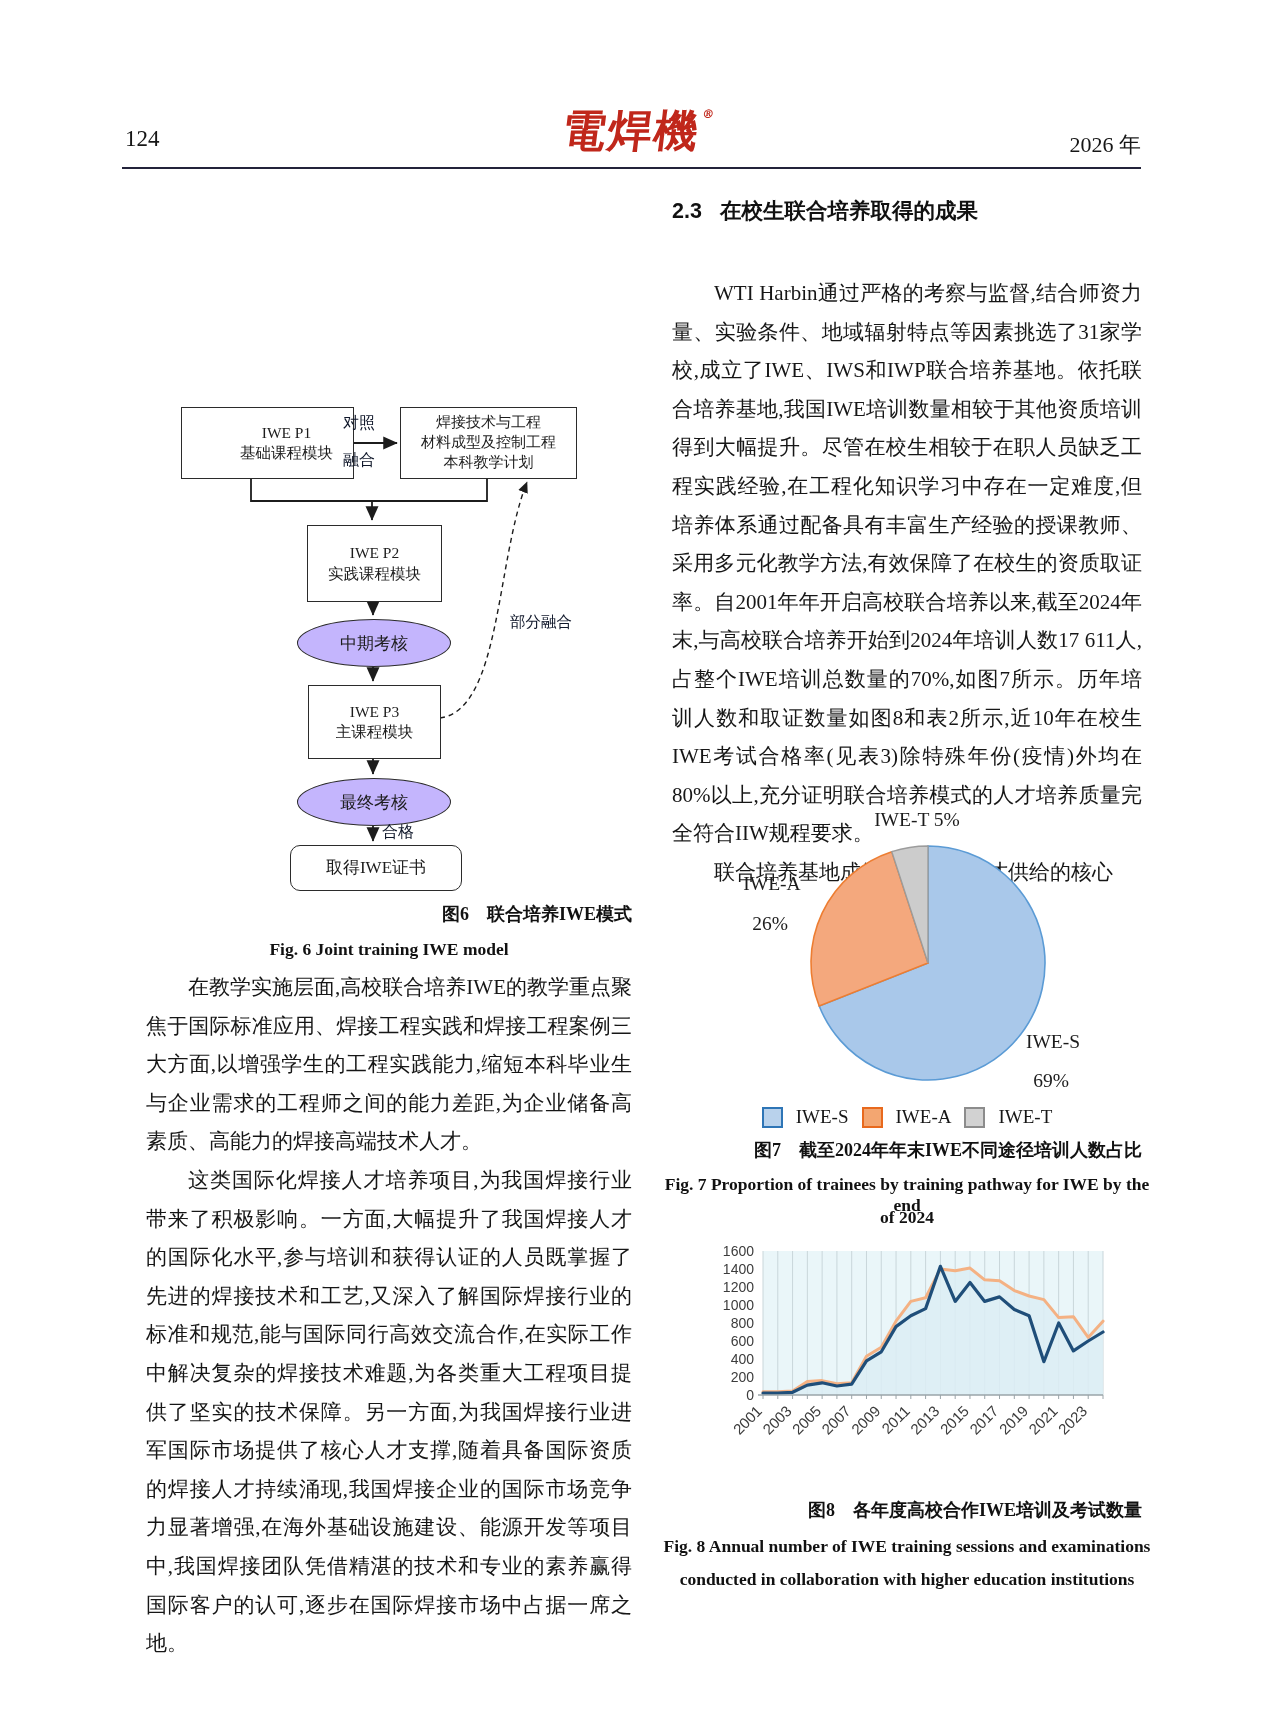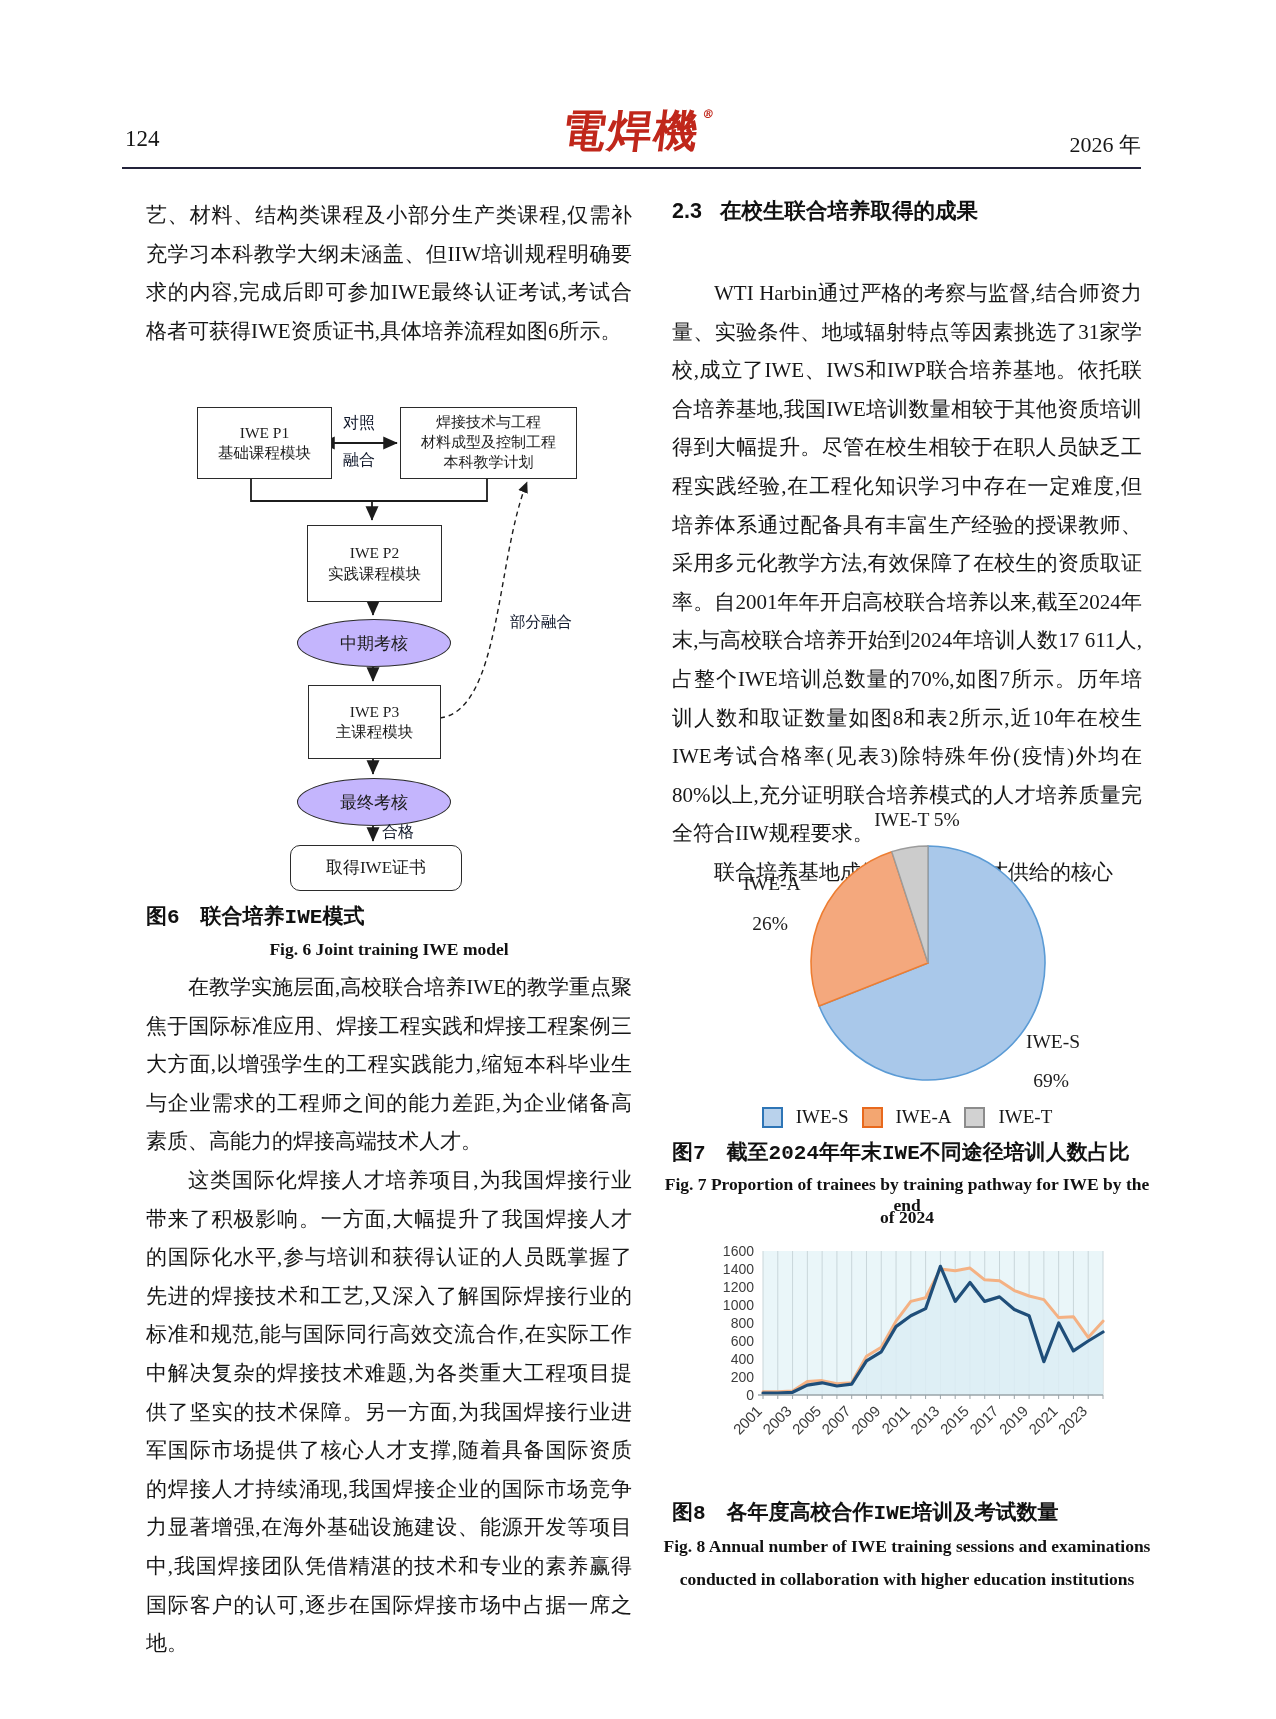--- a/index.html
+++ b/index.html
@@ -16,22 +16,22 @@
   
   .tx{position:absolute;font-size:21px;line-height:38.6px;text-align:justify;}
   .tx p{margin:0;text-align:justify;}
   .tx p.ind{text-indent:2em;}
   .col-l{left:146px;width:486px;}
   .col-r{left:672px;width:470px;}
   .sec-head{position:absolute;left:672px;top:196px;width:470px;font-family:"Liberation Sans","DejaVu Sans",sans-serif;
             font-weight:bold;font-size:21.5px;color:#111;}
   .sec-head .num{margin-right:18px;}
   
-  .cap-zh{position:absolute;font-family:Liberation Mono, monospace;font-weight:bold;
-          font-size:21px;text-align:left;color:#111;}
+  .cap-zh{position:absolute;font-family:Liberation Serif, serif;font-weight:bold;
+          font-size:18px;text-align:right;color:#111;}
   .cap-en{position:absolute;font-family:"Liberation Serif","DejaVu Serif",serif;font-weight:bold;
           font-size:17.5px;text-align:center;color:#111;}
   
   .flow{position:absolute;left:146px;top:380px;width:486px;height:515px;}
   .flow svg{position:absolute;left:0;top:0;}
   .fbox{position:absolute;border:1.7px solid #2b2b2b;background:#fff;display:flex;flex-direction:column;
         justify-content:center;align-items:center;font-size:15.5px;line-height:1.32;text-align:center;color:#1c1c1c;}
   .fellipse{position:absolute;border:1.7px solid #2b2b2b;background:#c4b5fd;border-radius:50%;
         display:flex;justify-content:center;align-items:center;font-size:17px;color:#1c1c1c;}
   .flabel{position:absolute;font-size:16px;color:#0f172a;}
@@ -49,41 +49,38 @@
 </head>
 <body>
 
 <div class="page">
 
   <div class="hdr-num">124</div>
   <div class="hdr-logo"><span>電焊機</span><sup>®</sup></div>
   <div class="hdr-year">2026 年</div>
   <div class="hdr-rule"></div>
 
-  <div class="tx col-l" style="top:196px;">
-    <p>艺、材料、结构类课程及小部分生产类课程,仅需补充学习本科教学大纲未涵盖、但IIW培训规程明确要求的内容,完成后即可参加IWE最终认证考试,考试合格者可获得IWE资质证书,具体培养流程如图6所示。</p>
-  </div>
 
   <div class="flow">
     <svg width="486" height="515" viewBox="0 0 486 515">
       <defs>
         <marker id="arr" viewBox="0 0 10 8" refX="8.5" refY="4" markerWidth="9" markerHeight="8" orient="auto-start-reverse">
           <path d="M0,0 L9,4 L0,8 z" fill="#1c1c1c"></path>
         </marker>
       </defs>
       <line x1="175" y1="63" x2="251" y2="63" stroke="#1c1c1c" stroke-width="1.8" marker-start="url(#arr)" marker-end="url(#arr)"></line>
       <path d="M105,97 V121 H341 V97" fill="none" stroke="#1c1c1c" stroke-width="1.8"></path>
       <line x1="226" y1="121" x2="226" y2="140" stroke="#1c1c1c" stroke-width="1.8" marker-end="url(#arr)"></line>
       <line x1="227" y1="220" x2="227" y2="235" stroke="#1c1c1c" stroke-width="1.8" marker-end="url(#arr)"></line>
       <line x1="227" y1="285" x2="227" y2="301" stroke="#1c1c1c" stroke-width="1.8" marker-end="url(#arr)"></line>
       <line x1="227" y1="377" x2="227" y2="394" stroke="#1c1c1c" stroke-width="1.8" marker-end="url(#arr)"></line>
       <line x1="227" y1="444" x2="227" y2="461" stroke="#1c1c1c" stroke-width="1.8" marker-end="url(#arr)"></line>
       <path d="M294,338 C355,330 350,180 381,102" fill="none" stroke="#1c1c1c" stroke-width="1.4" stroke-dasharray="5 4" marker-end="url(#arr)"></path>
     </svg>
-    <div class="fbox" style="left:51px;top:27px;width:133px;height:70px;">
+    <div class="fbox" style="left:35px;top:27px;width:133px;height:70px;padding-left:38px;">
       <span>IWE P1</span>
       <span>基础课程模块</span>
     </div>
     <div class="fbox" style="left:254px;top:27px;width:175px;height:70px;font-size:15px;">
       <span>焊接技术与工程</span>
       <span>材料成型及控制工程</span>
       <span>本科教学计划</span>
     </div>
     <div class="flabel" style="left:173px;top:33px;width:80px;text-align:center;">对照</div>
     <div class="flabel" style="left:173px;top:70px;width:80px;text-align:center;">融合</div>

